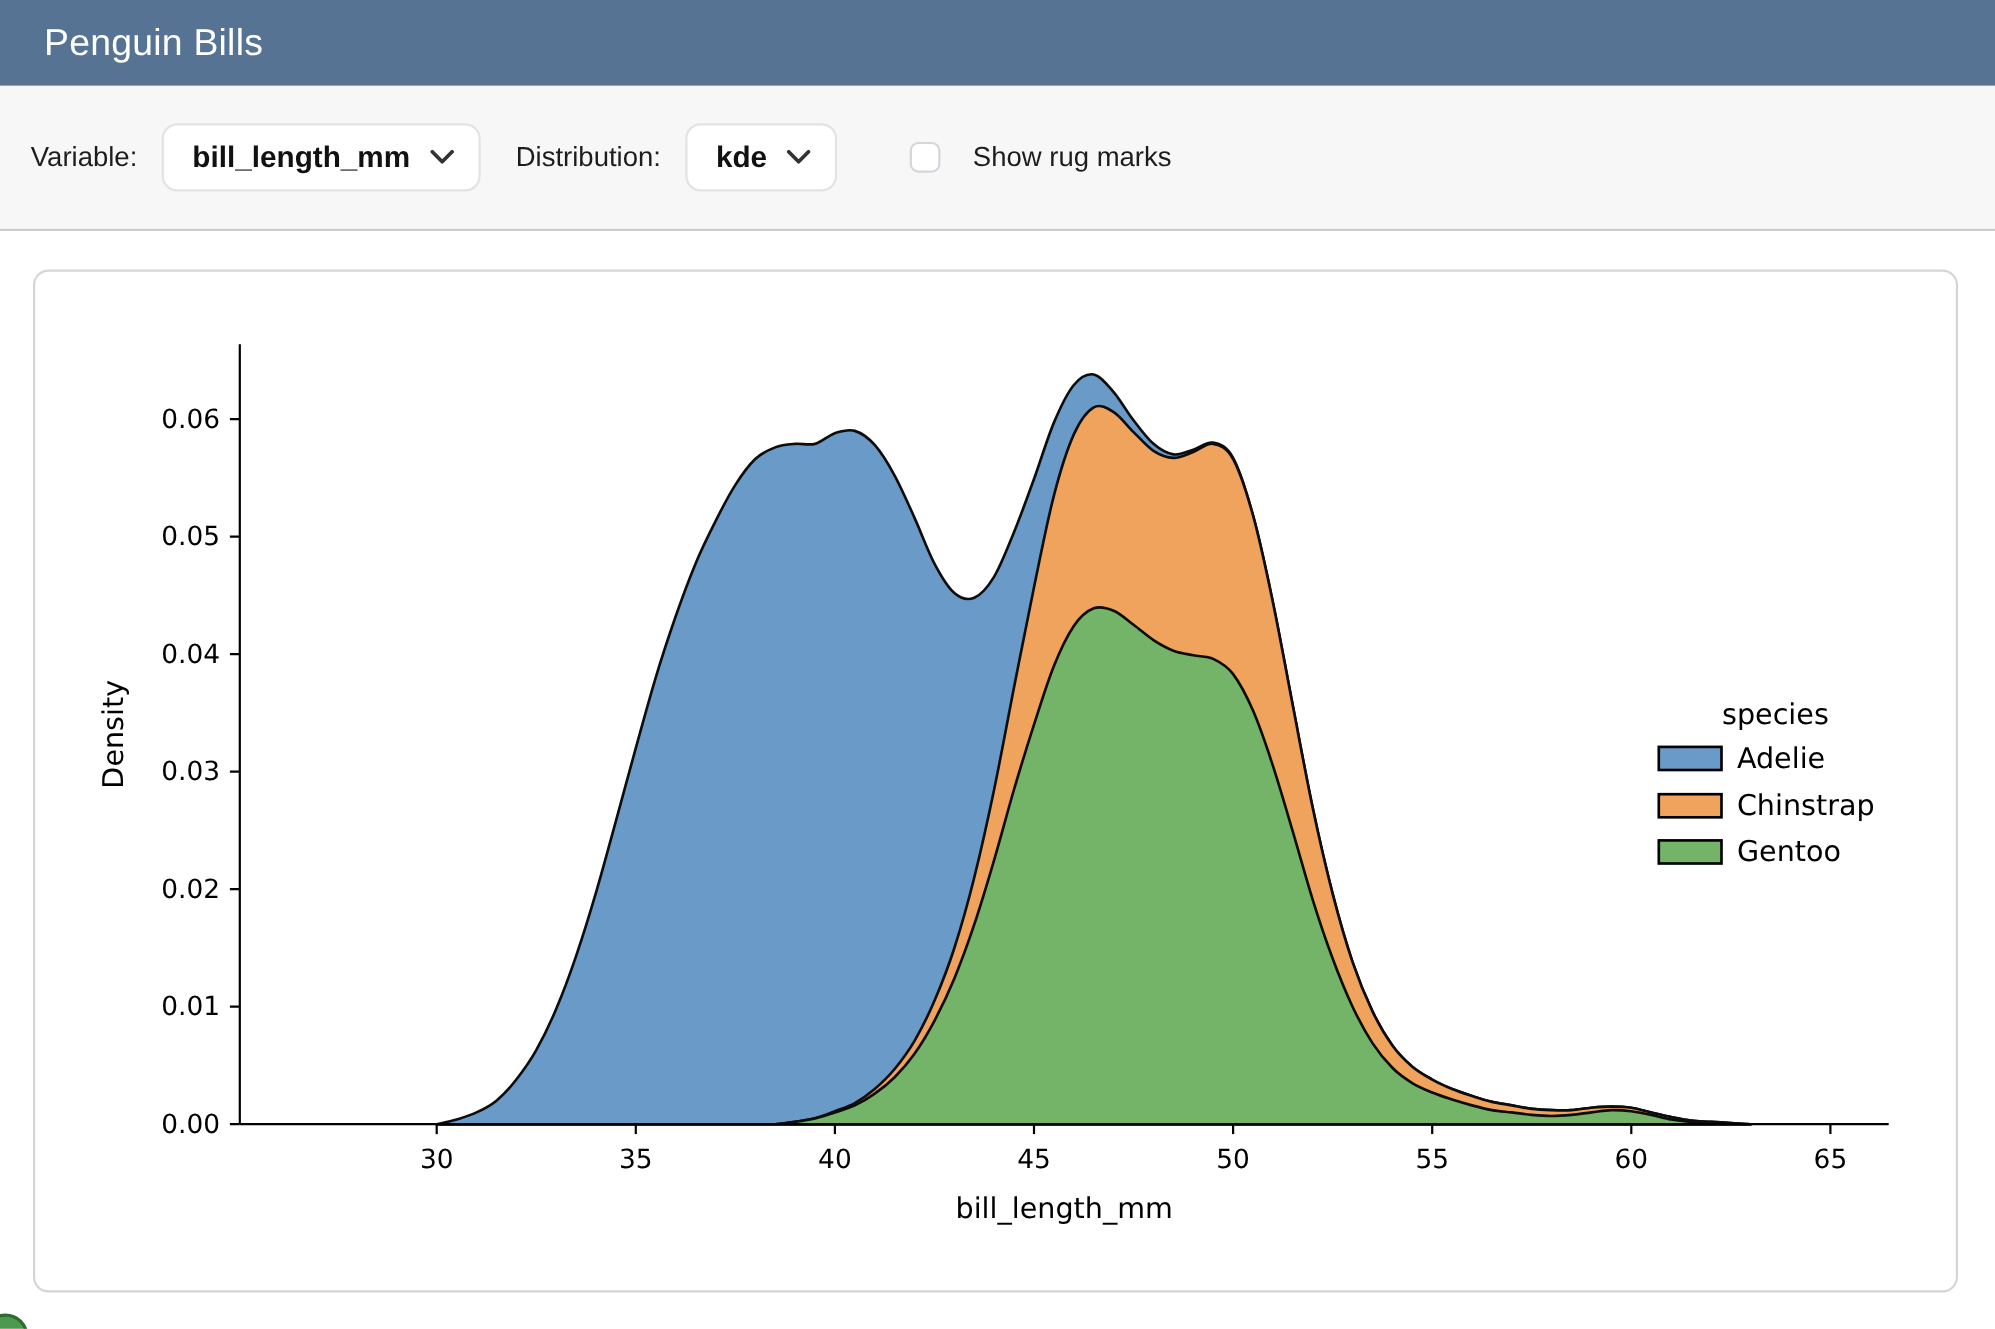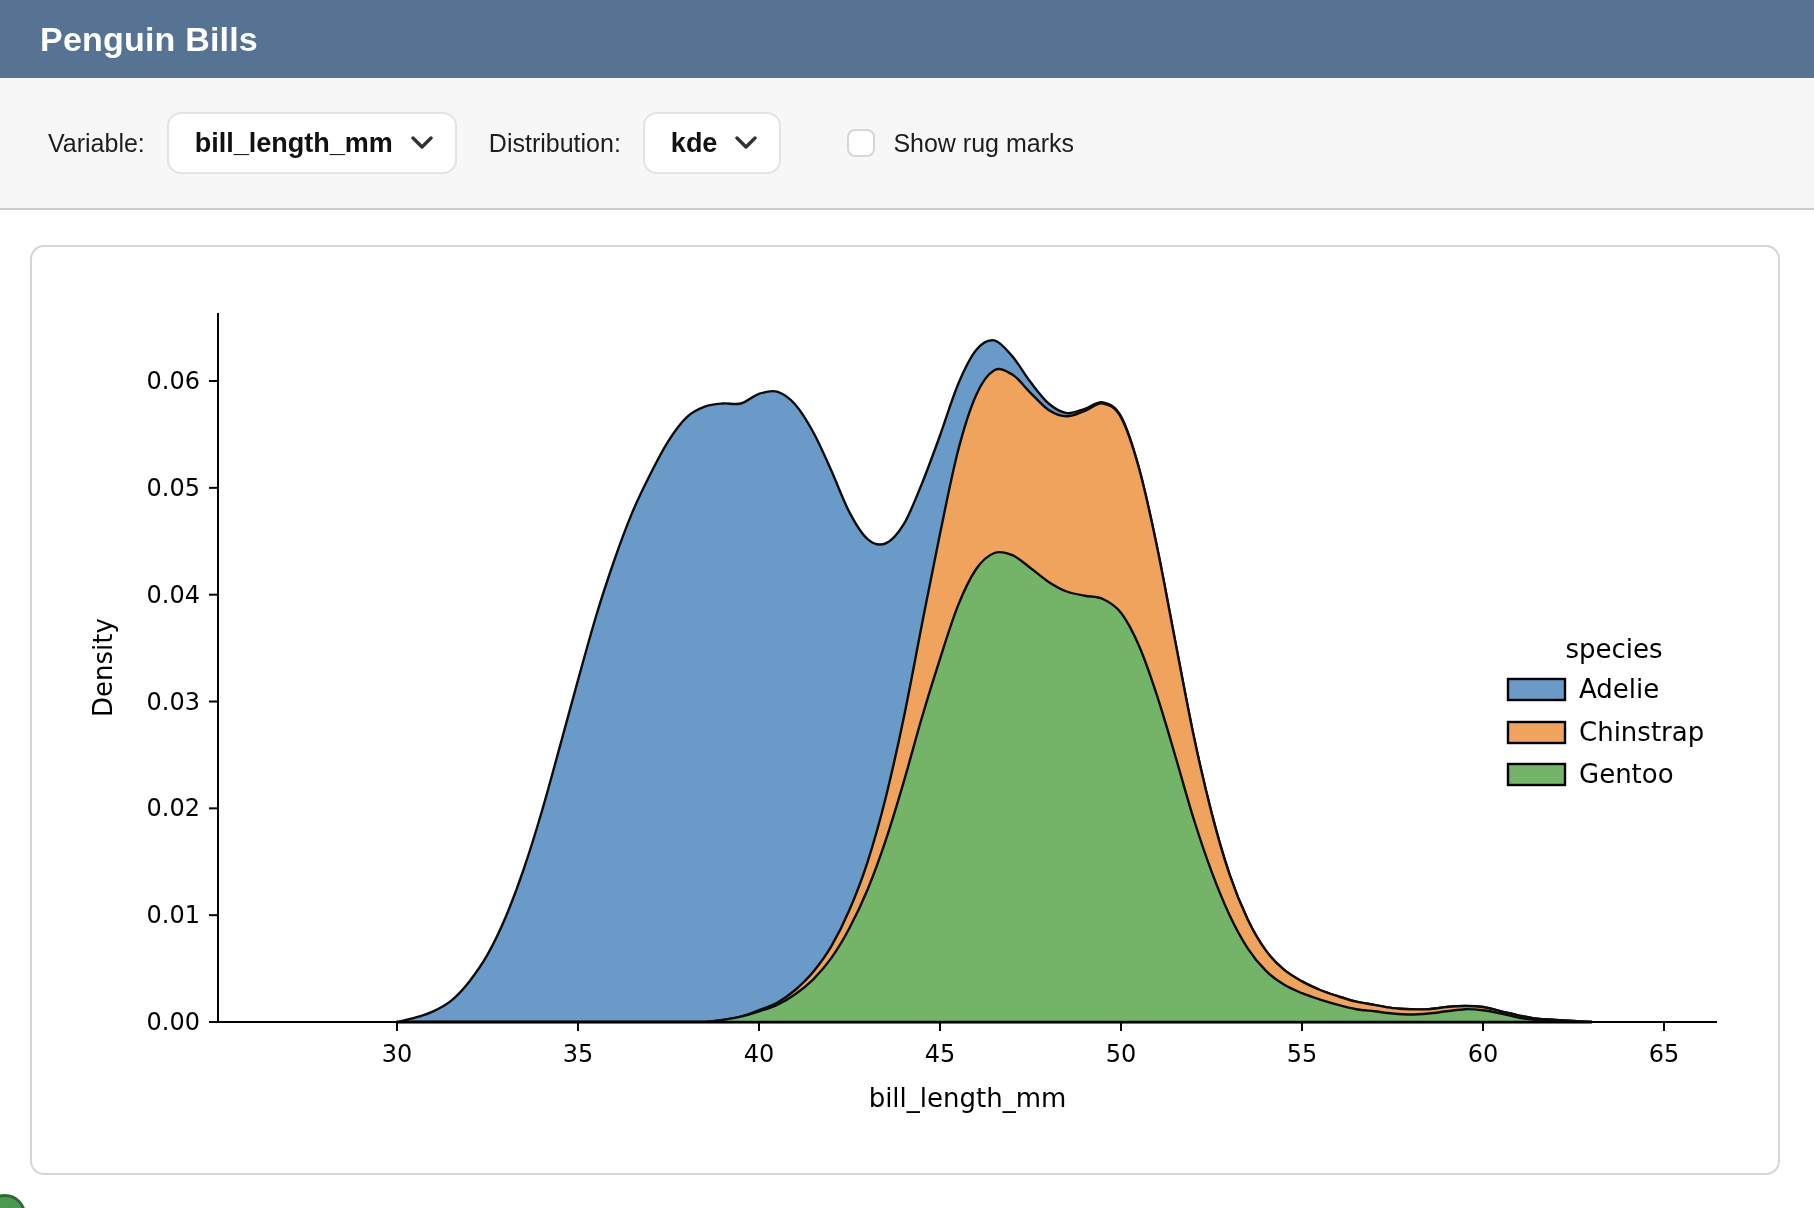--- a/index.html
+++ b/index.html
@@ -1,35 +1,35 @@
 <!DOCTYPE html>
 <html><head>
 <meta charset="utf-8">
 <style>
   html,body{margin:0;padding:0;background:#ffffff;width:1814px;height:1208px;overflow:hidden;
     font-family:"Liberation Sans", sans-serif;}
   .app{position:relative;width:1814px;height:1208px;background:#ffffff;}
 
   .header{position:absolute;left:0;top:0;width:1814px;height:78px;background:#567394;
     display:flex;align-items:center;}
-  .header .title{color:#ffffff;font-size:34px;font-weight:700;margin-left:40px;letter-spacing:.2px;}
+  .header .title{color:#ffffff;font-size:34px;font-weight:400;margin-left:40px;letter-spacing:.2px;}
 
   .toolbar{position:absolute;left:0;top:78px;width:1814px;height:130px;background:#f7f7f8;
     border-bottom:2px solid #cccccd;display:flex;align-items:center;}
   .tb-label{font-size:25px;color:#1d1d1f;}
-  .lbl-variable{margin-left:48px;}
+  .lbl-variable{margin-left:28px;}
   .lbl-distribution{margin-left:32px;}
   .select{height:62px;background:#ffffff;border:2px solid #e3e3e7;border-radius:14px;
     display:flex;align-items:center;gap:18px;padding:0 22px 0 26px;margin-left:22px;cursor:pointer;
     box-sizing:border-box;}
   .select .val{font-size:27px;font-weight:700;color:#111;}
   .chev{width:22px;height:14px;display:block;}
   .checkbox{width:28px;height:28px;background:#ffffff;border:2px solid #d5d5da;border-radius:8px;
     margin-left:66px;box-sizing:border-box;cursor:pointer;}
-  .cb-label{font-size:25px;color:#1d1d1f;margin-left:18px;}
+  .cb-label{font-size:25px;color:#1d1d1f;margin-left:29px;}
 
   .card{position:absolute;left:30px;top:245px;width:1750px;height:930px;background:#ffffff;
     border:2px solid #d5d5d6;border-radius:14px;box-sizing:border-box;}
   .card svg{position:absolute;left:0;top:0;}
 
   .corner-accent{position:absolute;left:-16px;top:1194px;width:36px;height:36px;border-radius:50%;
     background:#4c9950;border:3px solid #2e6b31;}
 
   .chart-text{font-family:"DejaVu Sans", sans-serif;fill:#000;}
 </style>

